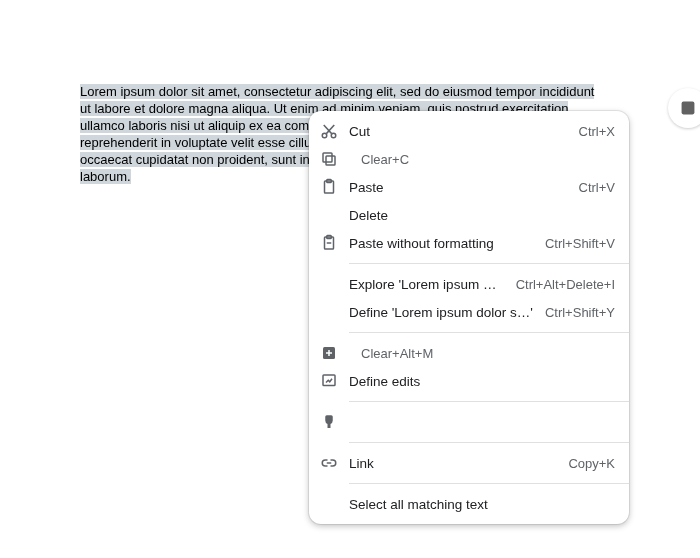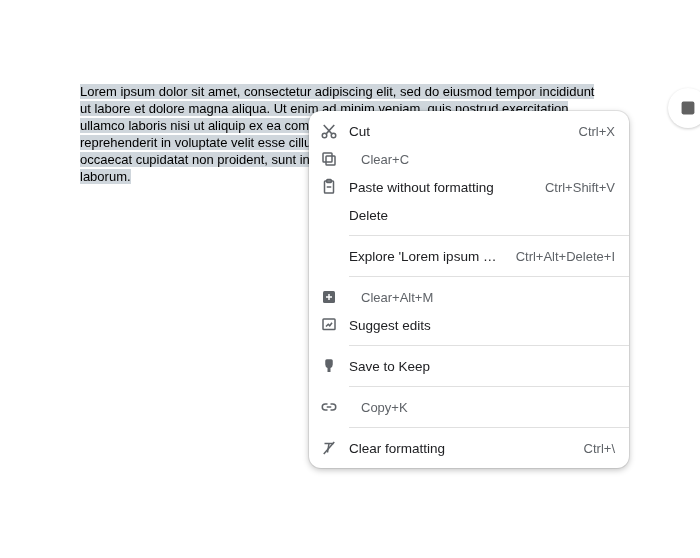--- a/index.html
+++ b/index.html
@@ -117,47 +117,62 @@
   <div class="menu-item">
     <span class="icon">
       <svg viewBox="0 0 24 24" fill="none" stroke="currentColor" stroke-width="2">
         <rect x="8" y="8" width="12" height="12" rx="1"></rect>
         <rect x="4" y="4" width="12" height="12" rx="1"></rect>
       </svg>
     </span>
     <span class="shortcut">Clear+C</span>
   </div>
 
+  <div class="menu-item">
+    <span class="icon">
+      <svg viewBox="0 0 24 24" fill="none" stroke="currentColor" stroke-width="2">
+        <rect x="6" y="4" width="12" height="16" rx="1"></rect>
+        <rect x="9" y="2" width="6" height="4" rx="1"></rect>
+      </svg>
+    </span>
+    <span class="label">Paste</span>
+    <span class="shortcut">Ctrl+V</span>
+  </div>
+
+  <div class="menu-item">
+    <span class="icon"></span>
+    <span class="label">Delete</span>
+    <span class="shortcut"></span>
+  </div>
 
   <div class="menu-item">
     <span class="icon">
       <svg viewBox="0 0 24 24" fill="none" stroke="currentColor" stroke-width="2">
         <rect x="6" y="4" width="12" height="16" rx="1"></rect>
         <rect x="9" y="2" width="6" height="4" rx="1"></rect>
         <line x1="9" y1="12" x2="15" y2="12"></line>
       </svg>
     </span>
     <span class="label">Paste without formatting</span>
     <span class="shortcut">Ctrl+Shift+V</span>
   </div>
 
-  <div class="menu-item">
-    <span class="icon"></span>
-    <span class="label">Delete</span>
-    <span class="shortcut"></span>
-  </div>
-
   <div class="menu-sep"></div>
 
   <div class="menu-item">
     <span class="icon"></span>
     <span class="label">Explore 'Lorem ipsum dolor s…'</span>
     <span class="shortcut">Ctrl+Alt+Delete+I</span>
   </div>
 
+  <div class="menu-item">
+    <span class="icon"></span>
+    <span class="label">Define 'Lorem ipsum dolor s…'</span>
+    <span class="shortcut">Ctrl+Shift+Y</span>
+  </div>
 
   <div class="menu-sep"></div>
 
   <div class="menu-item">
     <span class="icon">
       <svg viewBox="0 0 24 24" fill="#5f6368">
         <rect x="4" y="4" width="16" height="16" rx="2"></rect>
         <rect x="8" y="11" width="8" height="2" fill="#fff"></rect>
         <rect x="11" y="8" width="2" height="8" fill="#fff"></rect>
       </svg>
@@ -165,63 +180,57 @@
     <span class="shortcut">Clear+Alt+M</span>
   </div>
 
   <div class="menu-item">
     <span class="icon">
       <svg viewBox="0 0 24 24" fill="none" stroke="currentColor" stroke-width="2">
         <rect x="4" y="4" width="16" height="14" rx="1"></rect>
         <path d="M8 14 L11 11 L13 13 L16 9"></path>
       </svg>
     </span>
-    <span class="label">Suggest edits</span>
+    <span class="label">Define edits</span>
     <span class="shortcut"></span>
   </div>
 
   <div class="menu-sep"></div>
 
   <div class="menu-item">
     <span class="icon">
       <svg viewBox="0 0 24 24" fill="#5f6368">
         <path d="M9 3 h6 a2 2 0 0 1 2 2 v5 a5 5 0 0 1 -3 4.6 V20 h-4 v-5.4 A5 5 0 0 1 7 10 V5 a2 2 0 0 1 2 -2 z"></path>
       </svg>
     </span>
-    <span class="label">Save to Keep</span>
     <span class="shortcut"></span>
   </div>
 
   <div class="menu-sep"></div>
 
   <div class="menu-item">
     <span class="icon">
       <svg viewBox="0 0 24 24" fill="none" stroke="currentColor" stroke-width="2">
         <path d="M9 12 H15"></path>
         <path d="M10 8 H7 a4 4 0 0 0 0 8 h3"></path>
         <path d="M14 8 h3 a4 4 0 0 1 0 8 h-3"></path>
       </svg>
     </span>
+    <span class="label">Link</span>
     <span class="shortcut">Copy+K</span>
   </div>
 
   <div class="menu-sep"></div>
 
-
-  <div class="menu-item">
-    <span class="icon">
-      <svg viewBox="0 0 24 24" fill="none" stroke="currentColor" stroke-width="2">
-        <path d="M6 6 H18"></path>
-          <path d="M12 6 L10 18"></path>
-        <line x1="5" y1="20" x2="19" y2="4"></line>
-      </svg>
-    </span>
-    <span class="label">Clear formatting</span>
-    <span class="shortcut">Ctrl+\</span>
-  </div>
+  <div class="menu-item">
+    <span class="icon"></span>
+    <span class="label">Select all matching text</span>
+    <span class="shortcut"></span>
+  </div>
+
 
 </div>
 
 <div class="side-btn">
   <svg viewBox="0 0 24 24" width="22" height="22" fill="#616161">
     <rect x="5" y="5" width="14" height="14" rx="2"></rect>
   </svg>
 </div>
 
 </body></html>

